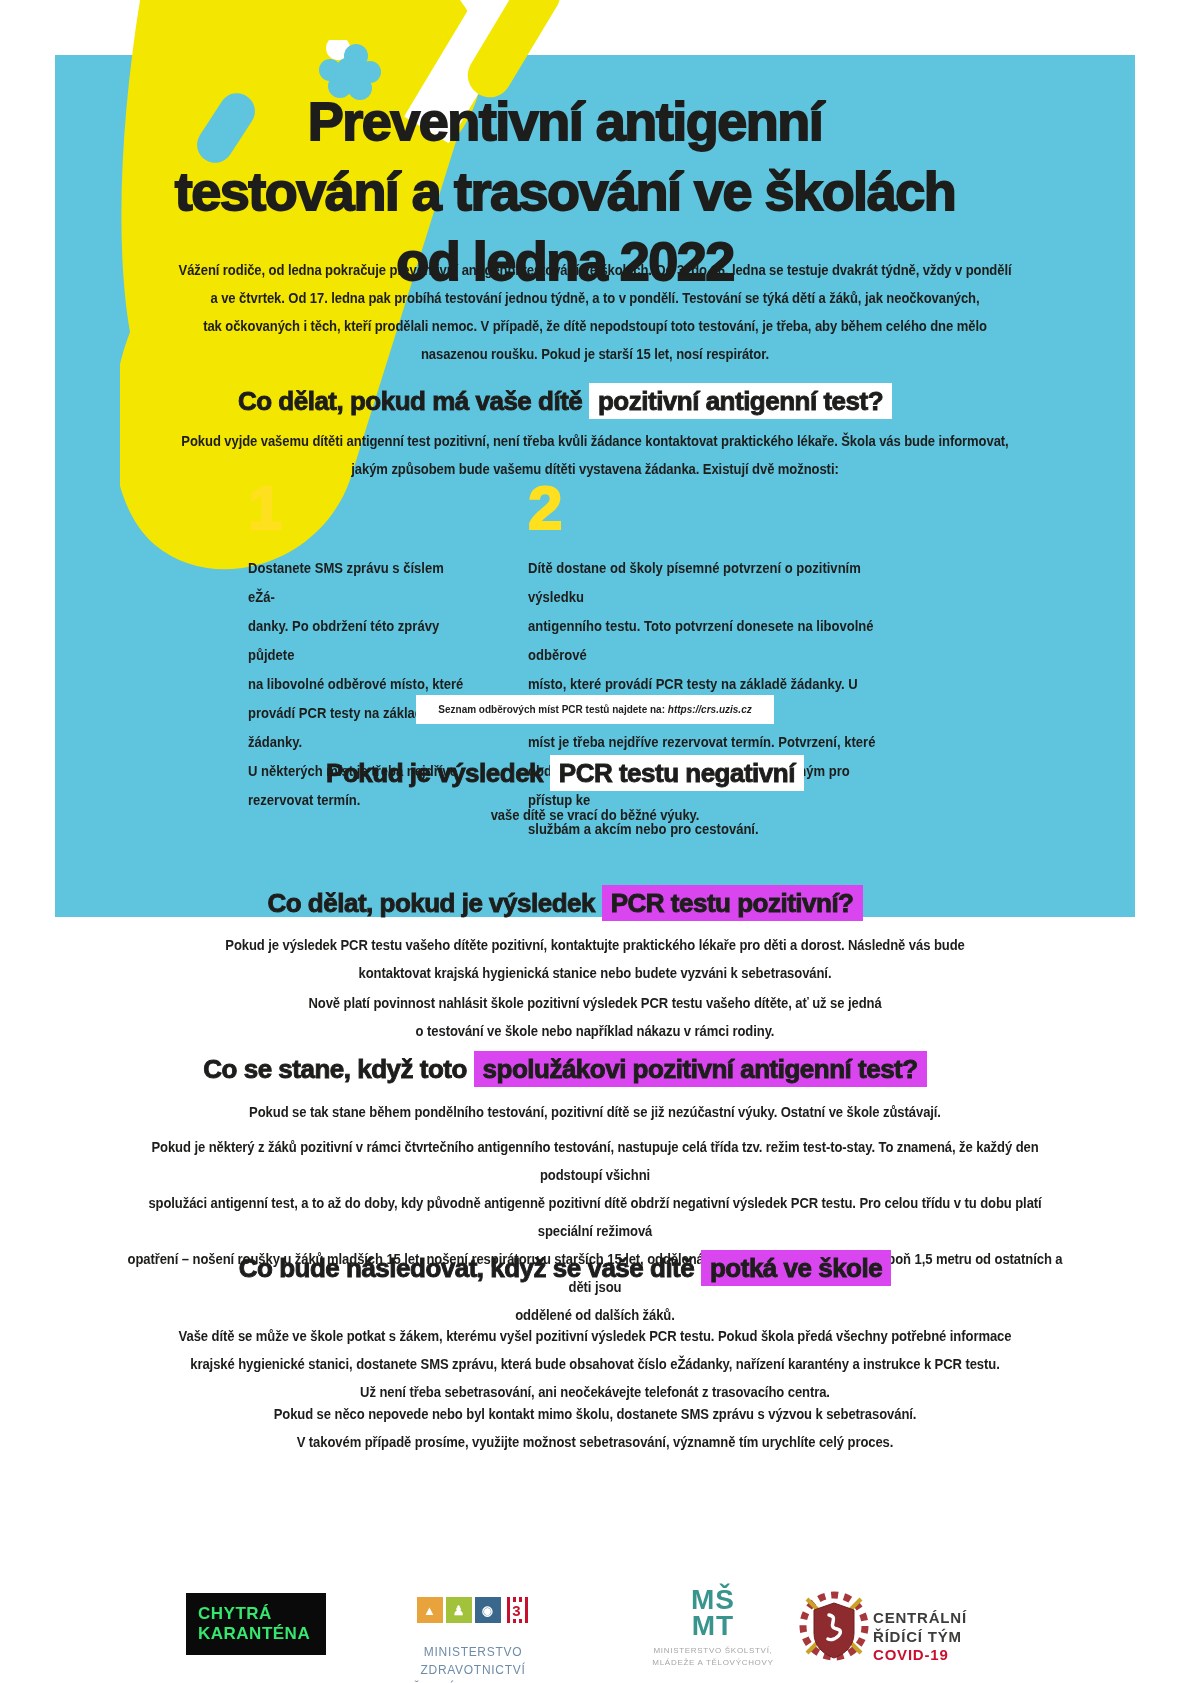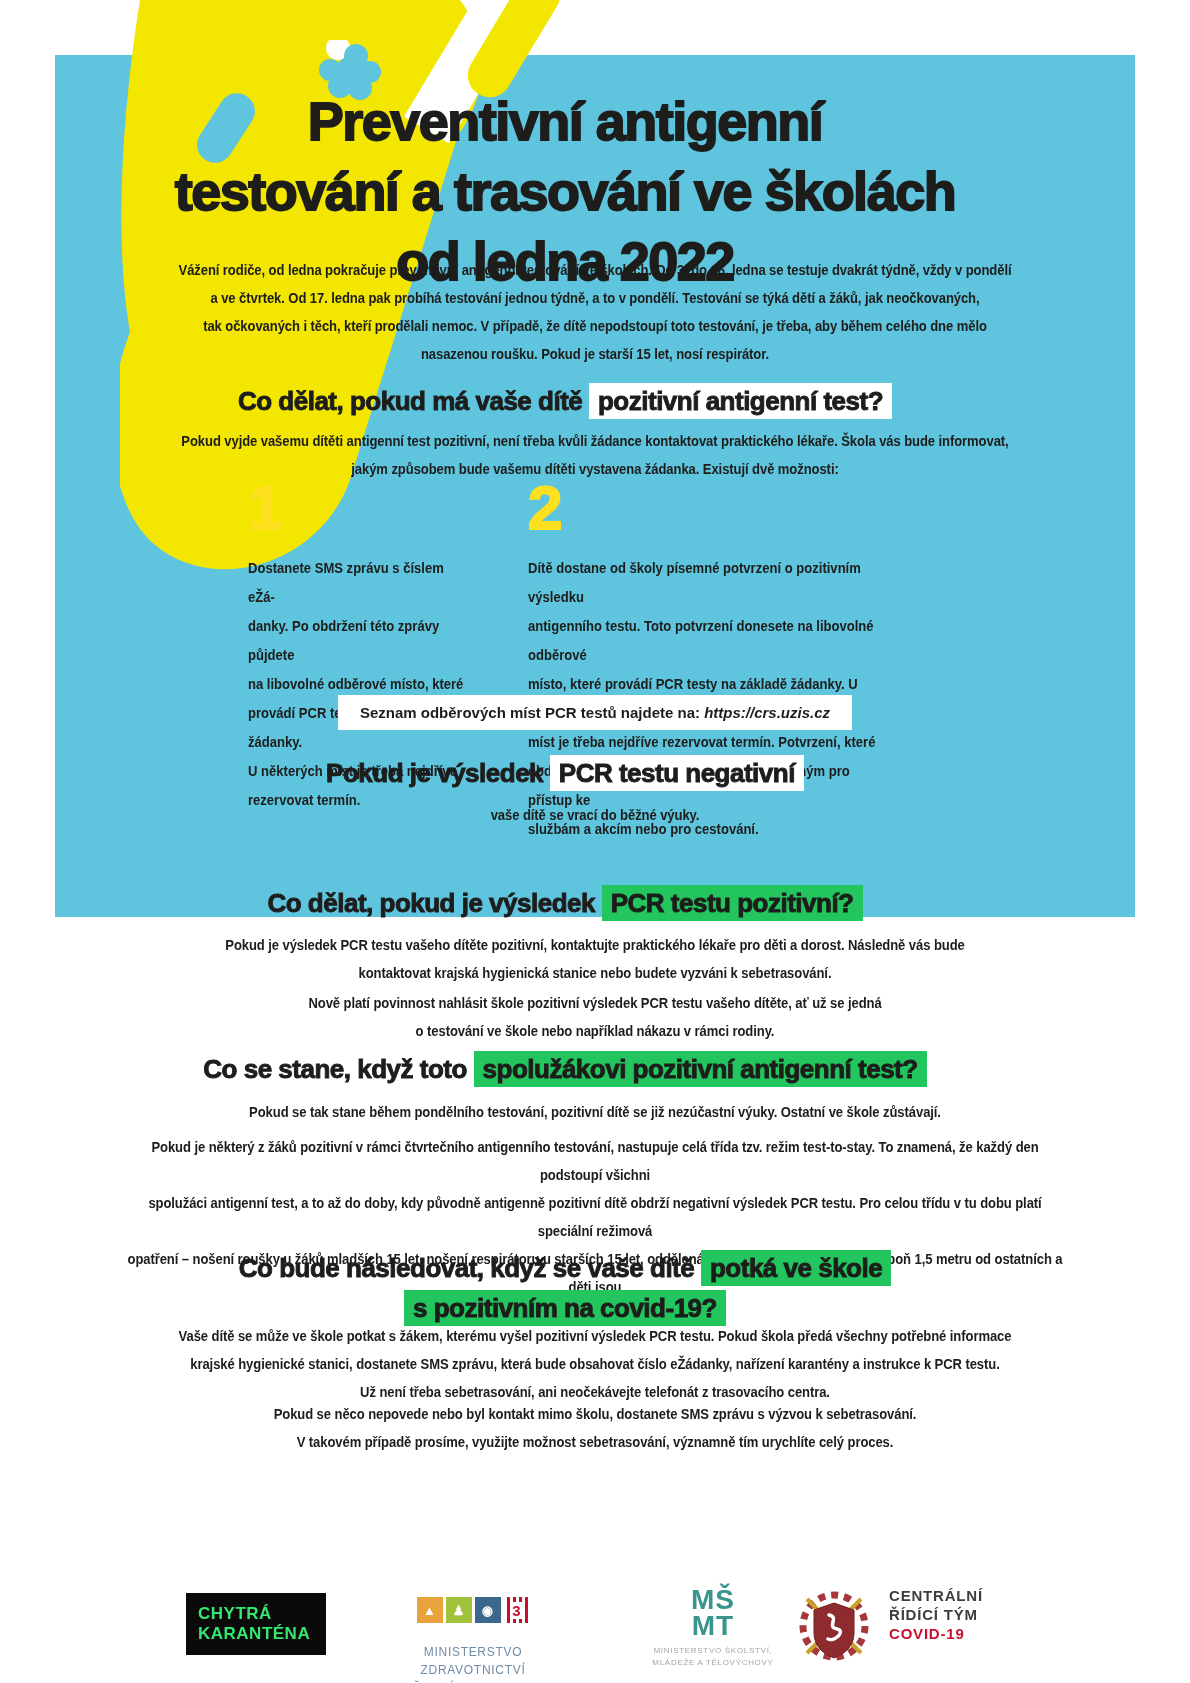--- a/index.html
+++ b/index.html
@@ -24,30 +24,30 @@
   .title { left:25px; top:86px; width:1080px; font-size:54px; line-height:1.3; font-weight:bold;
            letter-spacing:-1.5px; -webkit-text-stroke:1.8px #1d1d1b; }
 
   .para { font-weight:bold; font-size:15px; line-height:28px; letter-spacing:-0.1px;
           transform:scaleX(0.87); transform-origin:center top; }
   .intro { left:55px; top:256px; width:1080px; }
 
   .heading { left:25px; top:0; width:1080px; font-size:26px; font-weight:bold; letter-spacing:-0.5px;text-align:center;
              -webkit-text-stroke:0.9px #1d1d1b; }
   .hl-white { background:#ffffff; padding:3px 9px; }
-  .hl-yellow { background:#22c55e; padding:3px 9px; }
+  .hl-yellow { background:#d946ef; padding:3px 9px; }
 
   .options { left:248px; top:477px; width:720px; display:flex; gap:30px; z-index:5; }
   .option-1 { width:250px; }
   .option-2 { width:420px; }
   .num { font-size:62px; line-height:1; font-weight:bold; color:#ffe01f; -webkit-text-stroke:2px #ffe01f; margin-bottom:14px; }
   .opt-text { font-weight:bold; font-size:15px; line-height:29px; transform:scaleX(0.87); transform-origin:left top; }
 
   .note-wrap { left:55px; top:695px; width:1080px; text-align:center; }
-  .white-box { display:inline-block; background:#ffffff; padding:9px 22px; font-weight:bold; font-size:15px; }
+  .white-box { display:inline-block; background:#ffffff; padding:9px 22px; font-weight:bold; font-size:10px; }
   .white-box em { font-style:italic; }
 
   .h-neg { top:758px; }
   .neg-text { left:55px; top:801px; width:1080px; }
 
   .h2 { top:888px; }
   .p2a { left:55px; top:931px; width:1080px; }
   .p2b { left:55px; top:989px; width:1080px; }
   .h3 { top:1054px; }
   .p3a { left:55px; top:1098px; width:1080px; }
@@ -69,21 +69,21 @@
              color:#ffffff; font-size:13px; font-weight:bold; }
   .mz-t1 { background:#e8a33d; }
   .mz-t2 { background:#a3c23c; }
   .mz-t3 { background:#3a688c; }
   .mz-t4 { background:repeating-linear-gradient(90deg,#ffffff 0 3px,#c8102e 3px 6px); color:#c8102e; }
   .mz-t4 span { background:#ffffff; padding:0 1px; font-size:15px; }
   .mz-caption { margin-top:20px; color:#6e8ca8; font-size:12px; letter-spacing:0.7px; line-height:1.5; }
   .msmt { position:absolute; left:638px; top:2px; width:150px; text-align:center; }
   .msmt-mono { color:#38948d; font-weight:bold; font-size:28px; line-height:0.92; letter-spacing:1px; }
   .msmt-caption { margin-top:6px; color:#a6a6a6; font-size:8px; letter-spacing:0.7px; line-height:1.5; }
-  .crt { position:absolute; left:795px; top:2px; display:flex; align-items:flex-start; gap:16px; }
+  .crt { position:absolute; left:795px; top:2px; display:flex; align-items:flex-end; gap:0; }
   .crt-text { font-weight:bold; font-size:15px; line-height:1.25; letter-spacing:0.8px; color:#3d3d3c; }
   .crt-covid { color:#c8102e; }
 </style>
 </head>
 <body>
 
 <div class="page">
 
   <div class="blue-panel"></div>
 
@@ -171,23 +171,20 @@
   <p class="layer para center lines p3b">Pokud je některý z žáků pozitivní v rámci čtvrtečního antigenního testování, nastupuje celá třída tzv. režim test-to-stay. To znamená, že každý den podstoupí všichni
 spolužáci antigenní test, a to až do doby, kdy původně antigenně pozitivní dítě obdrží negativní výsledek PCR testu. Pro celou třídu v tu dobu platí speciální režimová
 opatření – nošení roušky u žáků mladších 15 let, nošení respirátoru u starších 15 let, oddělená toaleta, při jídle rozestup alespoň 1,5 metru od ostatních a děti jsou
 oddělené od dalších žáků.</p>
 
   <div class="h4">
     <div class="hline">
       <span>Co bude následovat, když se vaše dítě</span>
       <span class="hl-yellow">potká ve škole</span>
     </div>
-    <div class="hline">
-      <span class="hl-yellow">s pozitivním na covid-19?</span>
-    </div>
   </div>
   <p class="layer para center lines p4a">Vaše dítě se může ve škole potkat s žákem, kterému vyšel pozitivní výsledek PCR testu. Pokud škola předá všechny potřebné informace
 krajské hygienické stanici, dostanete SMS zprávu, která bude obsahovat číslo eŽádanky, nařízení karantény a instrukce k PCR testu.
 Už není třeba sebetrasování, ani neočekávejte telefonát z trasovacího centra.</p>
   <p class="layer para center lines p4b">Pokud se něco nepovede nebo byl kontakt mimo školu, dostanete SMS zprávu s výzvou k sebetrasování.
 V takovém případě prosíme, využijte možnost sebetrasování, významně tím urychlíte celý proces.</p>
 
   <div class="footer">
 
     <div class="chytra">

